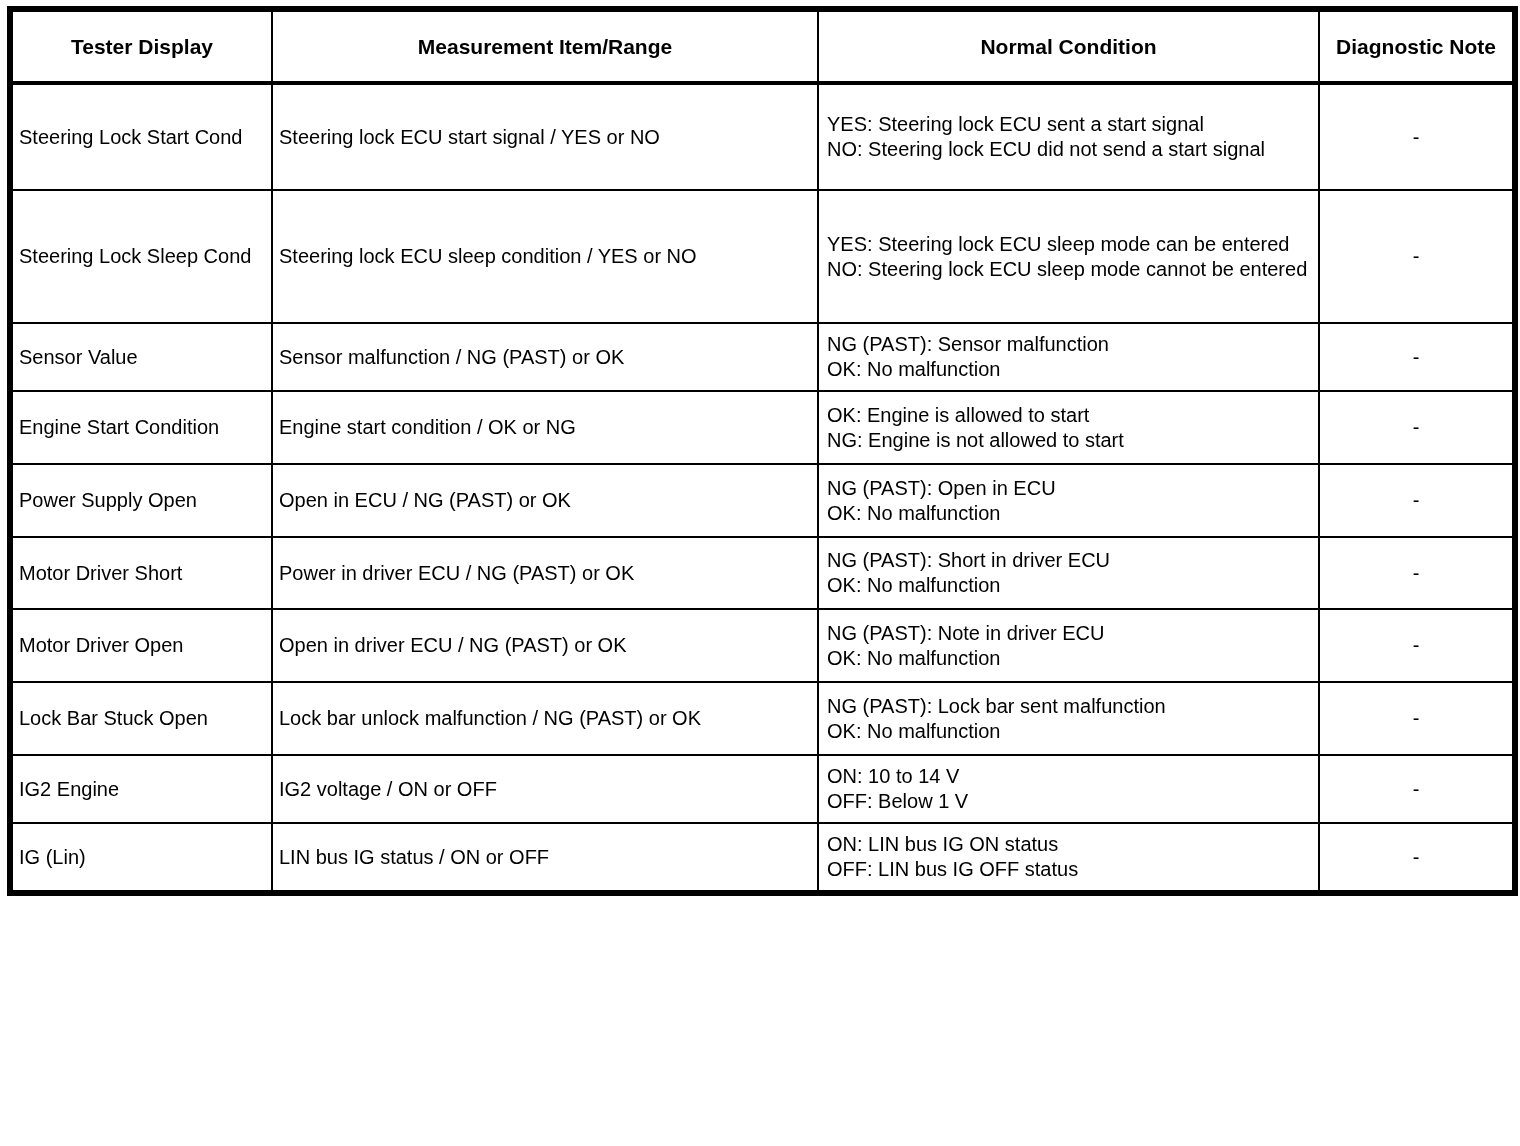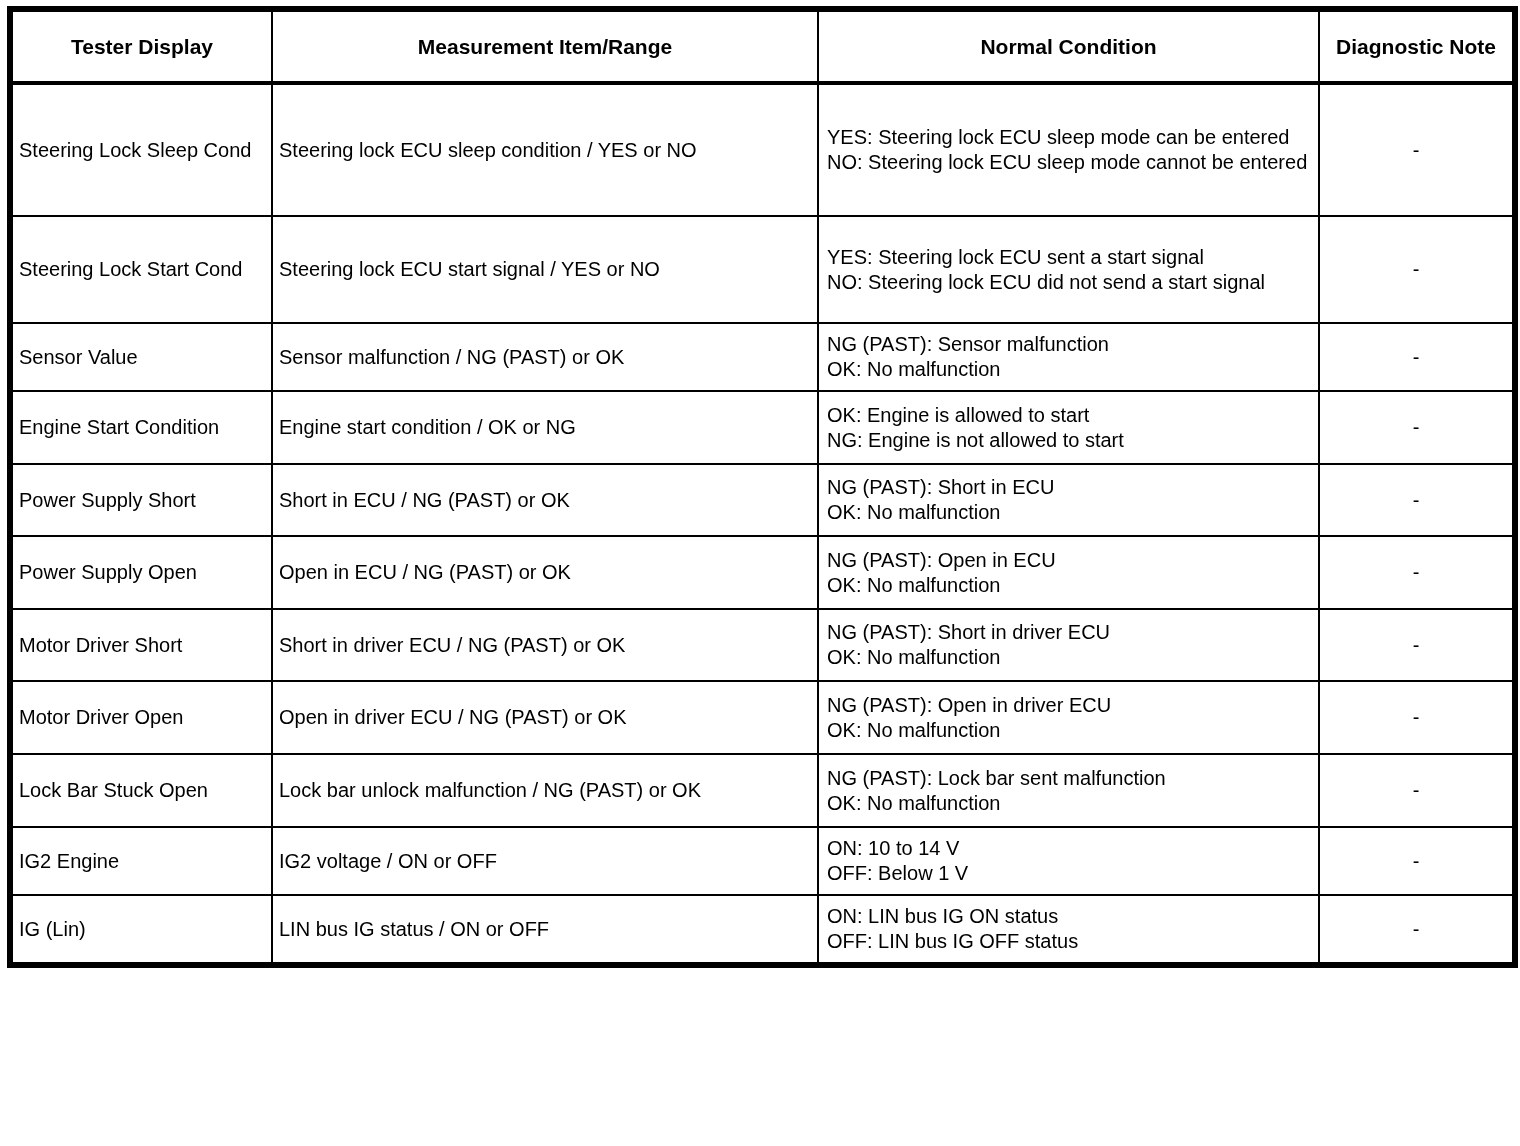--- a/index.html
+++ b/index.html
@@ -70,73 +70,66 @@
     </colgroup>
     <thead>
       <tr>
         <th>Tester Display</th>
         <th>Measurement Item/Range</th>
         <th>Normal Condition</th>
         <th>Diagnostic Note</th>
       </tr>
     </thead>
     <tbody>
+      <tr style="height:107px">
+        <td>Steering Lock Start Cond</td>
+        <td>Steering lock ECU start signal / YES or NO</td>
+        <td class="cond">YES: Steering lock ECU sent a start signal
+NO: Steering lock ECU did not send a start signal</td>
+        <td class="note">-</td>
+      </tr>
       <tr style="height:133px">
         <td>Steering Lock Sleep Cond</td>
         <td>Steering lock ECU sleep condition / YES or NO</td>
         <td class="cond">YES: Steering lock ECU sleep mode can be entered
 NO: Steering lock ECU sleep mode cannot be entered</td>
-        <td class="note">-</td>
-      </tr>
-      <tr style="height:107px">
-        <td>Steering Lock Start Cond</td>
-        <td>Steering lock ECU start signal / YES or NO</td>
-        <td class="cond">YES: Steering lock ECU sent a start signal
-NO: Steering lock ECU did not send a start signal</td>
         <td class="note">-</td>
       </tr>
       <tr style="height:68px">
         <td>Sensor Value</td>
         <td>Sensor malfunction / NG (PAST) or OK</td>
         <td class="cond">NG (PAST): Sensor malfunction
 OK: No malfunction</td>
         <td class="note">-</td>
       </tr>
       <tr style="height:73px">
         <td>Engine Start Condition</td>
         <td>Engine start condition / OK or NG</td>
         <td class="cond">OK: Engine is allowed to start
 NG: Engine is not allowed to start</td>
         <td class="note">-</td>
       </tr>
-      <tr style="height:72px">
-        <td>Power Supply Short</td>
-        <td>Short in ECU / NG (PAST) or OK</td>
-        <td class="cond">NG (PAST): Short in ECU
-OK: No malfunction</td>
-        <td class="note">-</td>
-      </tr>
       <tr style="height:73px">
         <td>Power Supply Open</td>
         <td>Open in ECU / NG (PAST) or OK</td>
         <td class="cond">NG (PAST): Open in ECU
 OK: No malfunction</td>
         <td class="note">-</td>
       </tr>
       <tr style="height:72px">
         <td>Motor Driver Short</td>
-        <td>Short in driver ECU / NG (PAST) or OK</td>
+        <td>Power in driver ECU / NG (PAST) or OK</td>
         <td class="cond">NG (PAST): Short in driver ECU
 OK: No malfunction</td>
         <td class="note">-</td>
       </tr>
       <tr style="height:73px">
         <td>Motor Driver Open</td>
         <td>Open in driver ECU / NG (PAST) or OK</td>
-        <td class="cond">NG (PAST): Open in driver ECU
+        <td class="cond">NG (PAST): Note in driver ECU
 OK: No malfunction</td>
         <td class="note">-</td>
       </tr>
       <tr style="height:73px">
         <td>Lock Bar Stuck Open</td>
         <td>Lock bar unlock malfunction / NG (PAST) or OK</td>
         <td class="cond">NG (PAST): Lock bar sent malfunction
 OK: No malfunction</td>
         <td class="note">-</td>
       </tr>

